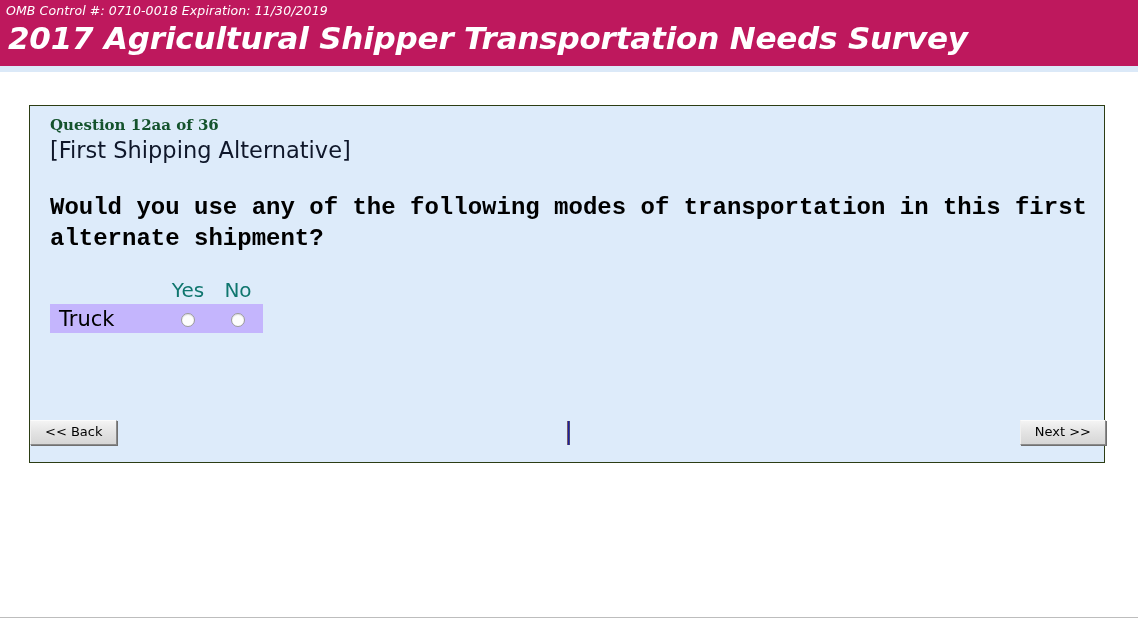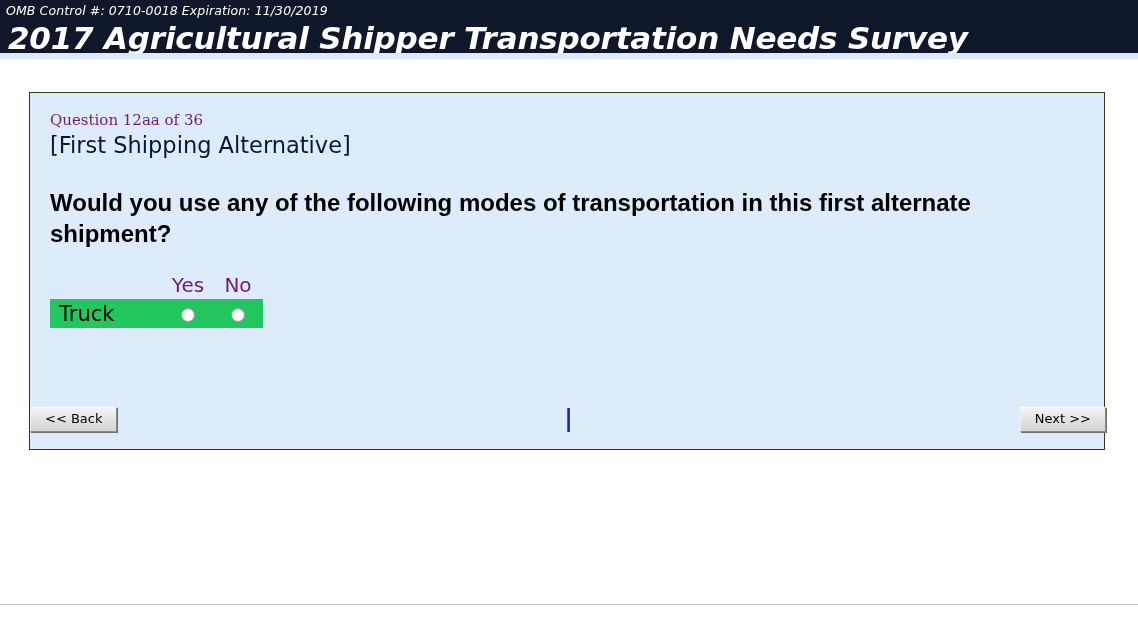--- a/index.html
+++ b/index.html
@@ -10,22 +10,22 @@
     width: 1138px;
     height: 628px;
     background: #ffffff;
     font-family: "DejaVu Sans", sans-serif;
     overflow: hidden;
     position: relative;
   }
 
   
   .header-bar {
-    background: #0f172a;
-    height: 53px;
+    background: #be185d;
+    height: 66px;
     width: 1138px;
     position: relative;
     overflow: hidden;
   }
   .omb-line {
     color: #ffffff;
     font-family: "DejaVu Sans", sans-serif;
     font-style: italic;
     font-size: 12.5px;
     padding: 3px 0 0 6px;
@@ -62,36 +62,35 @@
     height: 358px;
     background: #ddebfa;
     border: 1px solid #2c3d14;
     box-sizing: border-box;
   }
   .panel-inner {
     padding: 10px 0 0 20px;
   }
   .question-counter {
     font-family: "DejaVu Serif", serif;
-    font-weight: normal;
+    font-weight: bold;
     font-size: 15px;
-    color: #701a75;
+    color: #14532d;
     line-height: 1.25;
-    margin-top: 8px;
   }
   .question-subtitle {
     font-family: "DejaVu Sans", sans-serif;
     font-size: 22.5px;
     color: #0f172a;
     line-height: 1.3;
     margin-top: 1px;
     font-weight: normal;
   }
   .question-main {
-    font-family: Liberation Sans, sans-serif;
+    font-family: Liberation Mono, monospace;
     font-weight: bold;
     font-size: 24px;
     color: #000000;
     line-height: 1.28;
     margin-top: 28px;
     width: 1040px;
   }
 
   
   .matrix {
@@ -118,27 +117,27 @@
     width: 50px;
     height: 29px;
     text-align: center;
     vertical-align: middle;
   }
   .hdr-cell {
     height: 26px;
     font-family: "DejaVu Sans", sans-serif;
     font-size: 20px;
     font-weight: normal;
-    color: #701a75;
+    color: #0f766e;
     text-align: center;
     vertical-align: bottom;
     padding-bottom: 2px !important;
   }
   tr.row-alt td {
-    background: #22c55e;
+    background: #c4b5fd;
   }
   .radio {
     display: inline-block;
     width: 12px;
     height: 12px;
     border-radius: 50%;
     background: #fdfdfd;
     border: 1px solid #9a9a9a;
     box-shadow: inset 0 1px 1px rgba(0,0,0,0.12);
     vertical-align: middle;

